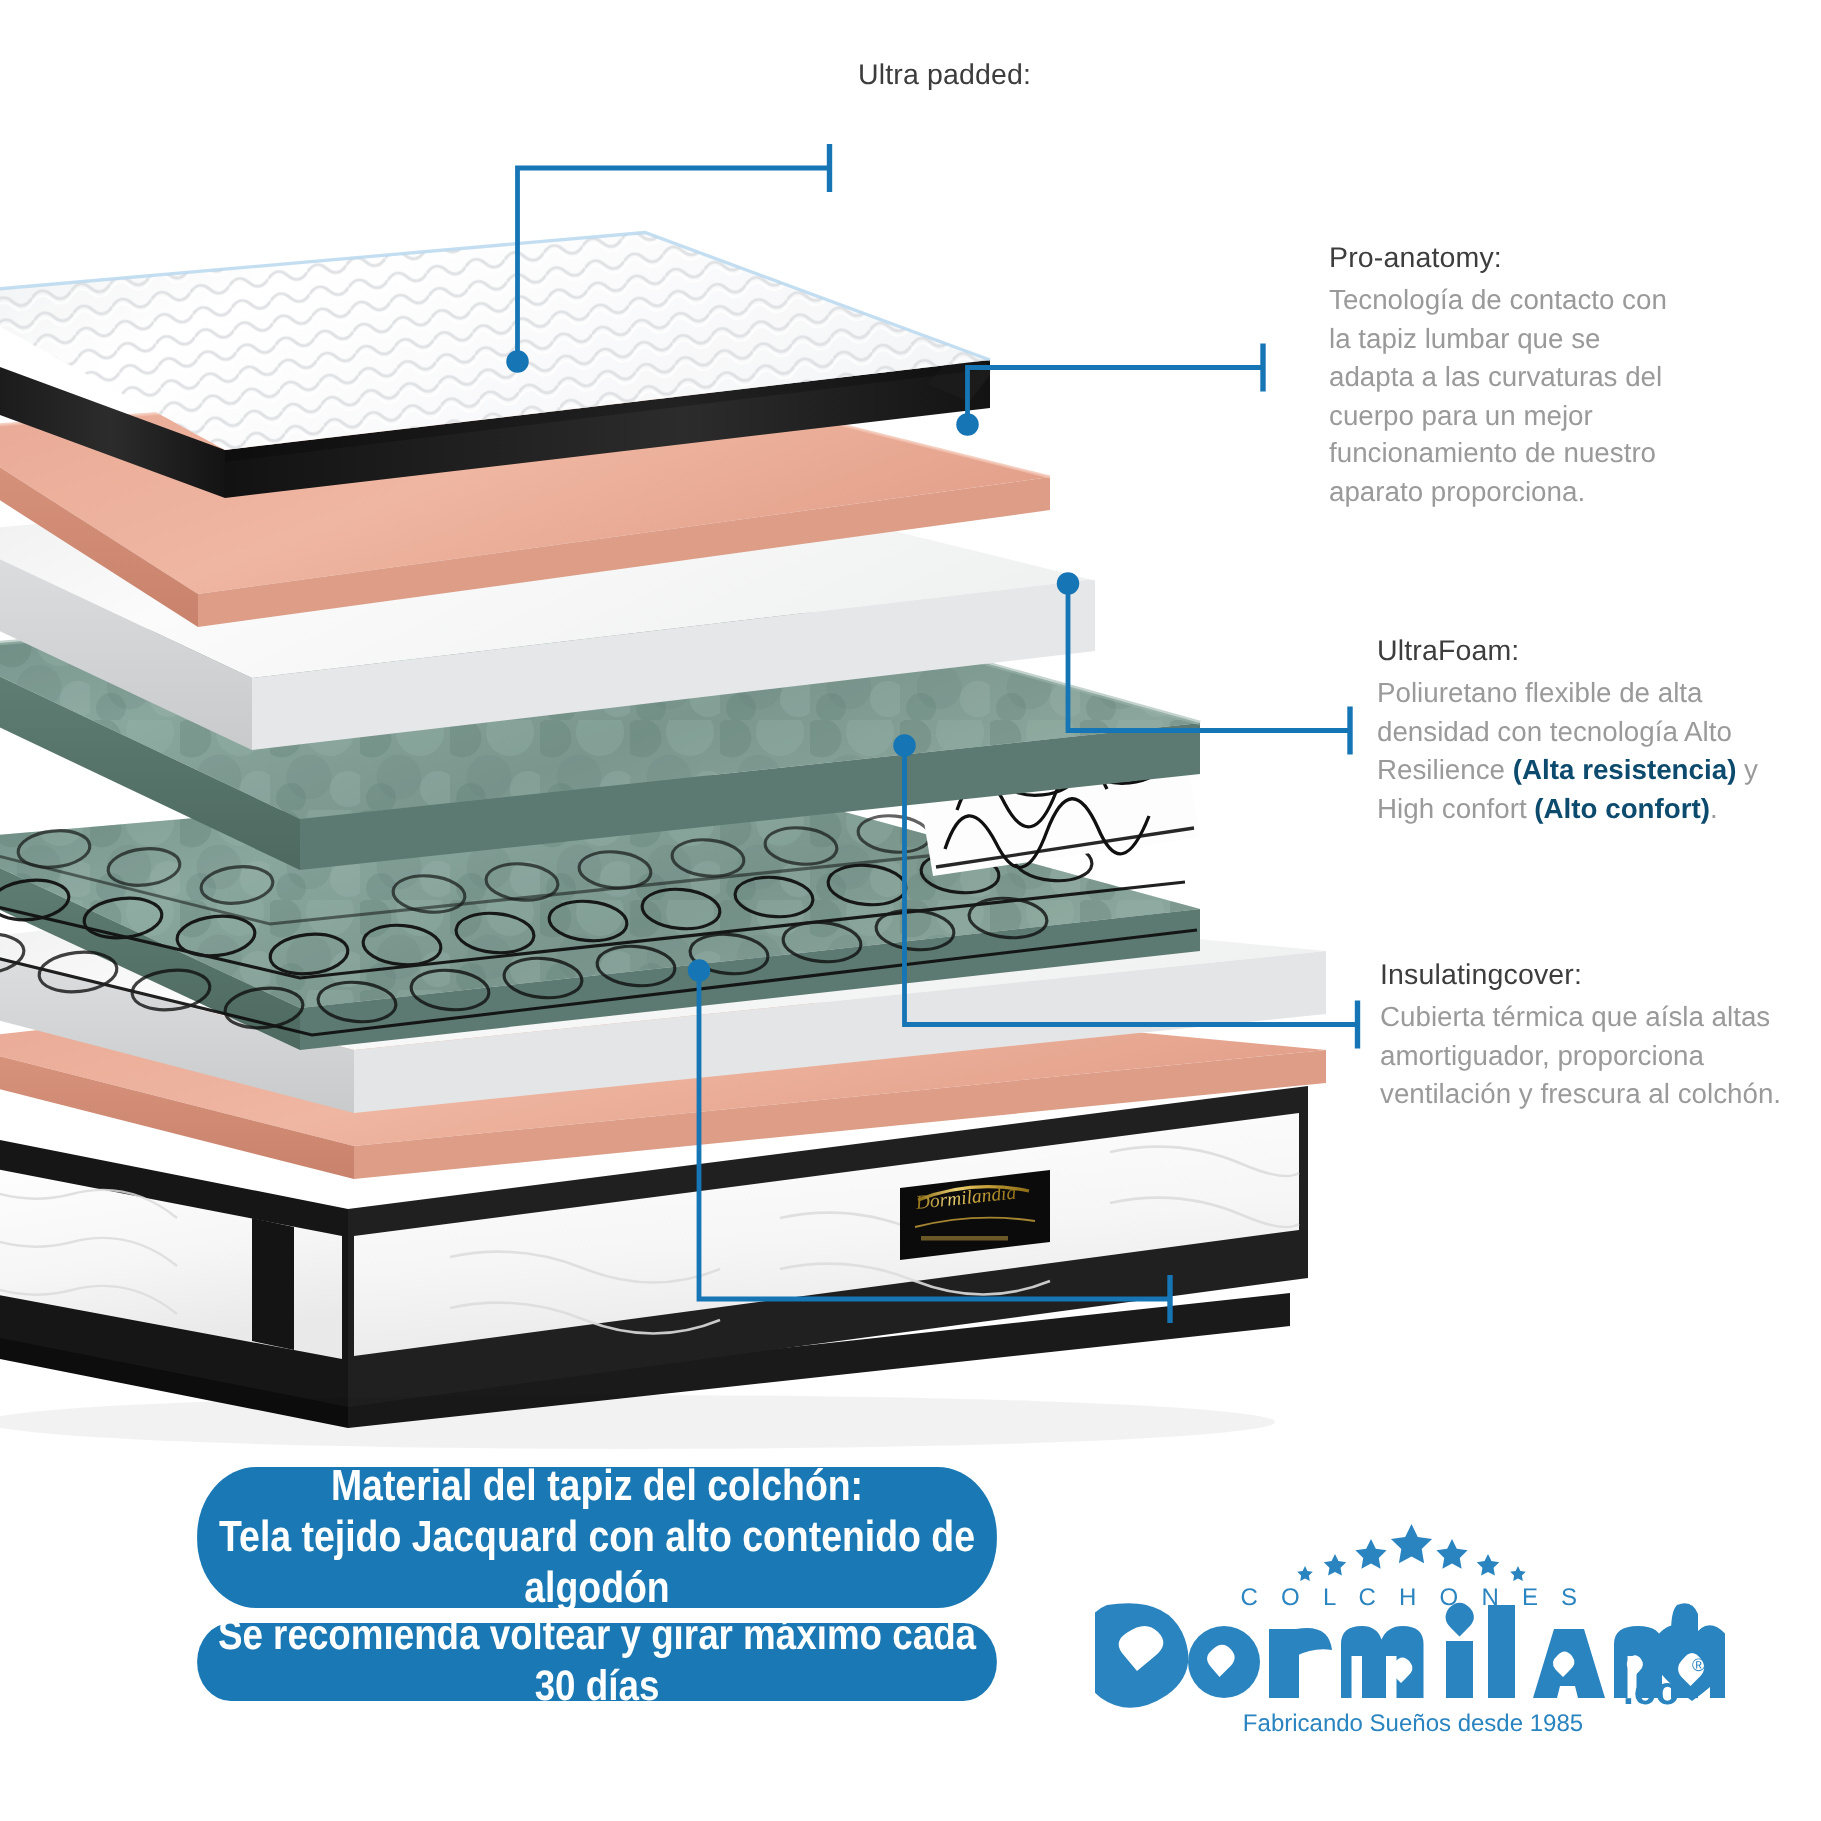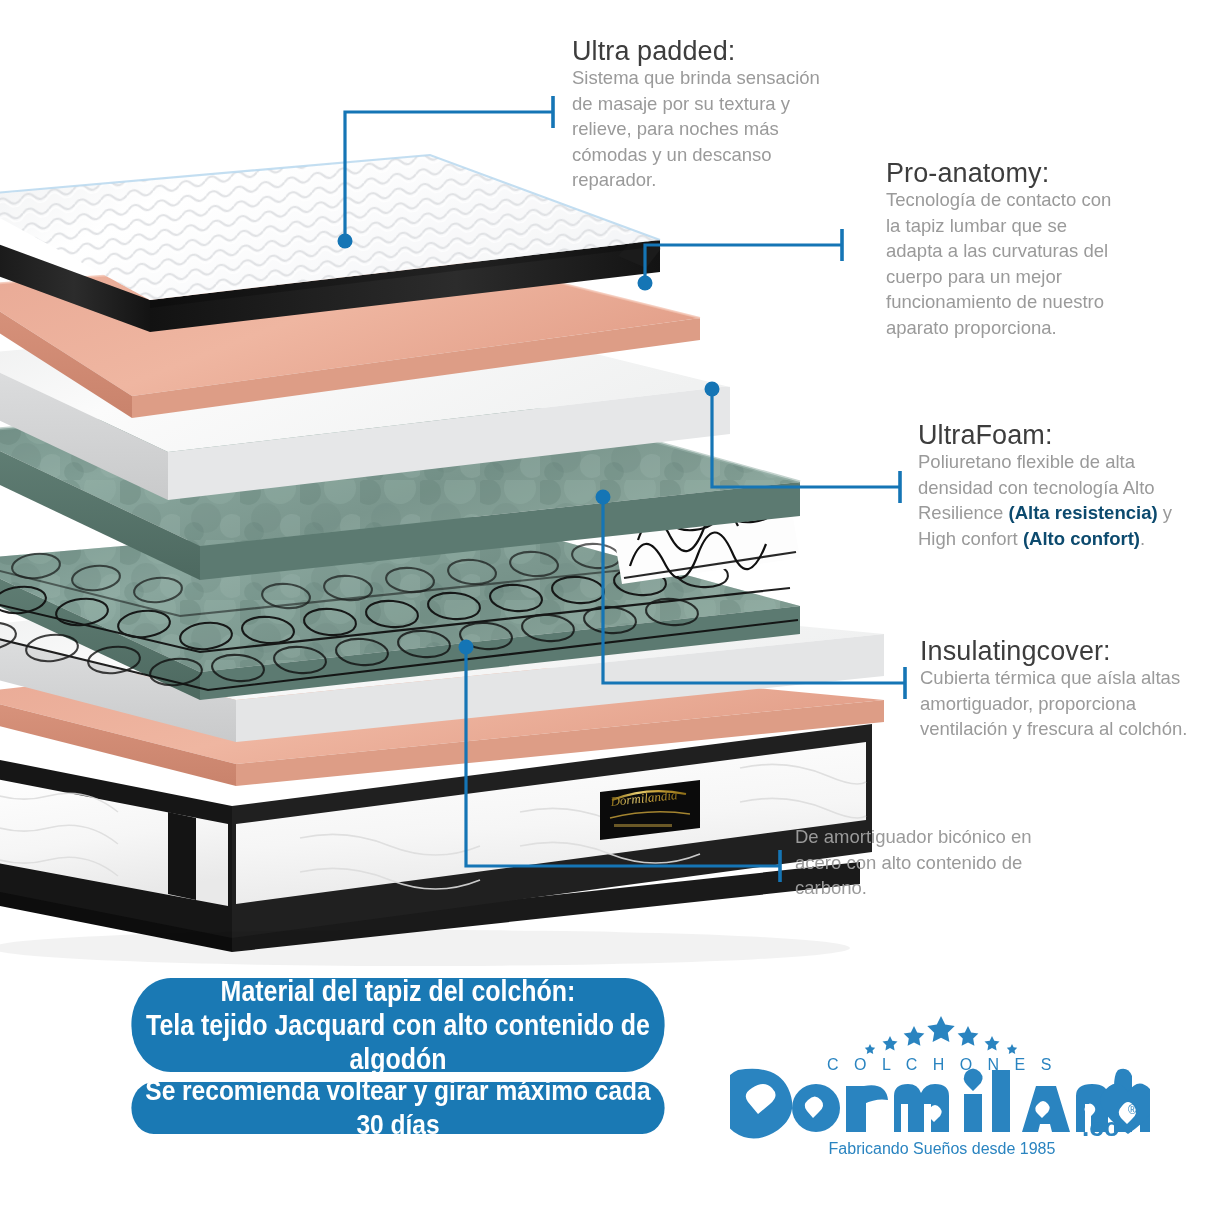--- a/index.html
+++ b/index.html
@@ -8,21 +8,21 @@
     width:1214px;height:1214px;
     background:#ffffff;
     font-family:"Liberation Sans","DejaVu Sans",sans-serif;
     overflow:hidden;position:relative;
   }
   #stage{position:absolute;left:0;top:0;width:1214px;height:1214px;}
 
   
   .callout{position:absolute;}
   .callout .title{
-    color:#3d3d3d;font-size:27px;font-weight:400;
+    color:#3d3d3d;font-size:19px;font-weight:400;
     line-height:26px;letter-spacing:.1px;margin:0 0 1px 0;white-space:nowrap;
   }
   .callout .body{
     color:#9a9a9a;font-size:18.5px;font-weight:400;line-height:25.5px;margin:0;
   }
   .callout .body b{color:#0c4a6e;font-weight:700;}
 
   
   .lead-svg{position:absolute;left:0;top:0;width:1214px;height:1214px;pointer-events:none;}
 
@@ -325,27 +325,20 @@
       <circle cx="345" cy="241" r="7.5"></circle>
       <circle cx="645" cy="283" r="7.5"></circle>
       <circle cx="712" cy="389" r="7.5"></circle>
       <circle cx="603" cy="497" r="7.5"></circle>
       <circle cx="466" cy="647" r="7.5"></circle>
     </g>
   </svg>
 
   <div class="callout" id="c-ultra" style="left:572px;top:38px;width:300px;">
     <p class="title">Ultra padded:</p>
-    <p class="body">
-      <span class="nowrap">Sistema que brinda sensación</span><br>
-      <span class="nowrap">de masaje por su textura y</span><br>
-      <span class="nowrap">relieve, para noches más</span><br>
-      <span class="nowrap">cómodas y un descanso</span><br>
-      <span class="nowrap">reparador.</span>
-    </p>
   </div>
 
   <div class="callout" id="c-pro" style="left:886px;top:160px;width:300px;">
     <p class="title">Pro-anatomy:</p>
     <p class="body">
       <span class="nowrap">Tecnología de contacto con</span><br>
       <span class="nowrap">la tapiz lumbar que se</span><br>
       <span class="nowrap">adapta a las curvaturas del</span><br>
       <span class="nowrap">cuerpo para un mejor</span><br>
       <span class="nowrap">funcionamiento de nuestro</span><br>
@@ -366,25 +359,20 @@
   <div class="callout" id="c-insul" style="left:920px;top:638px;width:300px;">
     <p class="title">Insulatingcover:</p>
     <p class="body">
       <span class="nowrap">Cubierta térmica que aísla altas</span><br>
       <span class="nowrap">amortiguador, proporciona</span><br>
       <span class="nowrap">ventilación y frescura al colchón.</span>
     </p>
   </div>
 
   <div class="callout" id="c-estr" style="left:795px;top:824px;width:300px;">
-    <p class="body">
-      <span class="nowrap">De amortiguador bicónico en</span><br>
-      <span class="nowrap">acero con alto contenido de</span><br>
-      <span class="nowrap">carbono.</span>
-    </p>
   </div>
 
   <div class="banner" id="banner-material">
     <div>
       <span>Material del tapiz del colchón:</span>
       <span>Tela tejido Jacquard con alto contenido de algodón</span>
     </div>
   </div>
 
   <div class="banner" id="banner-rotate">

